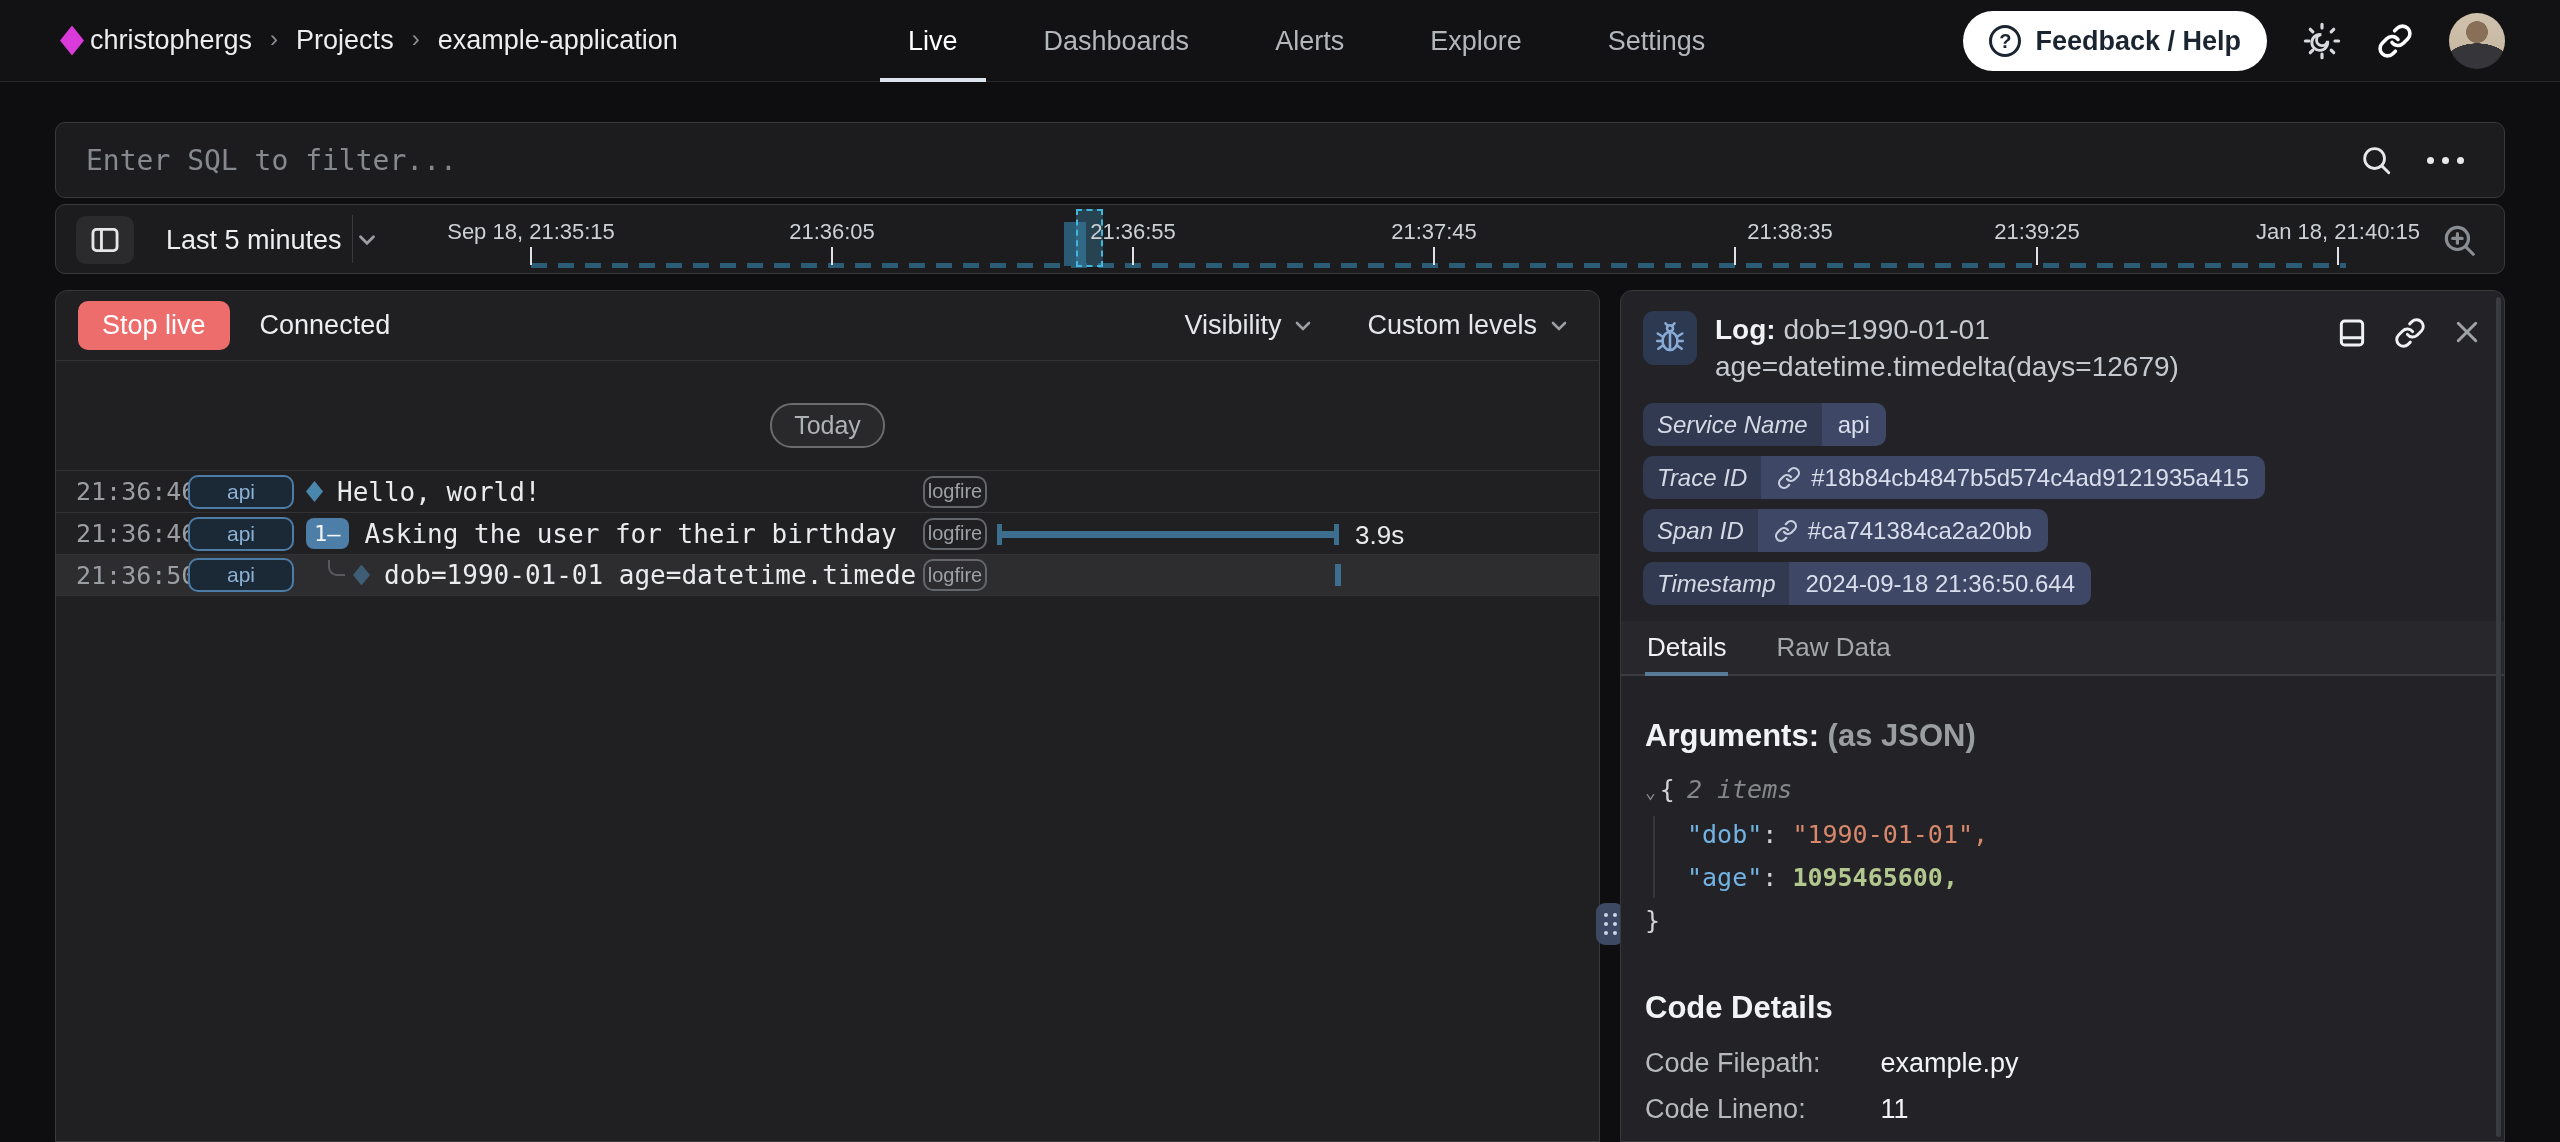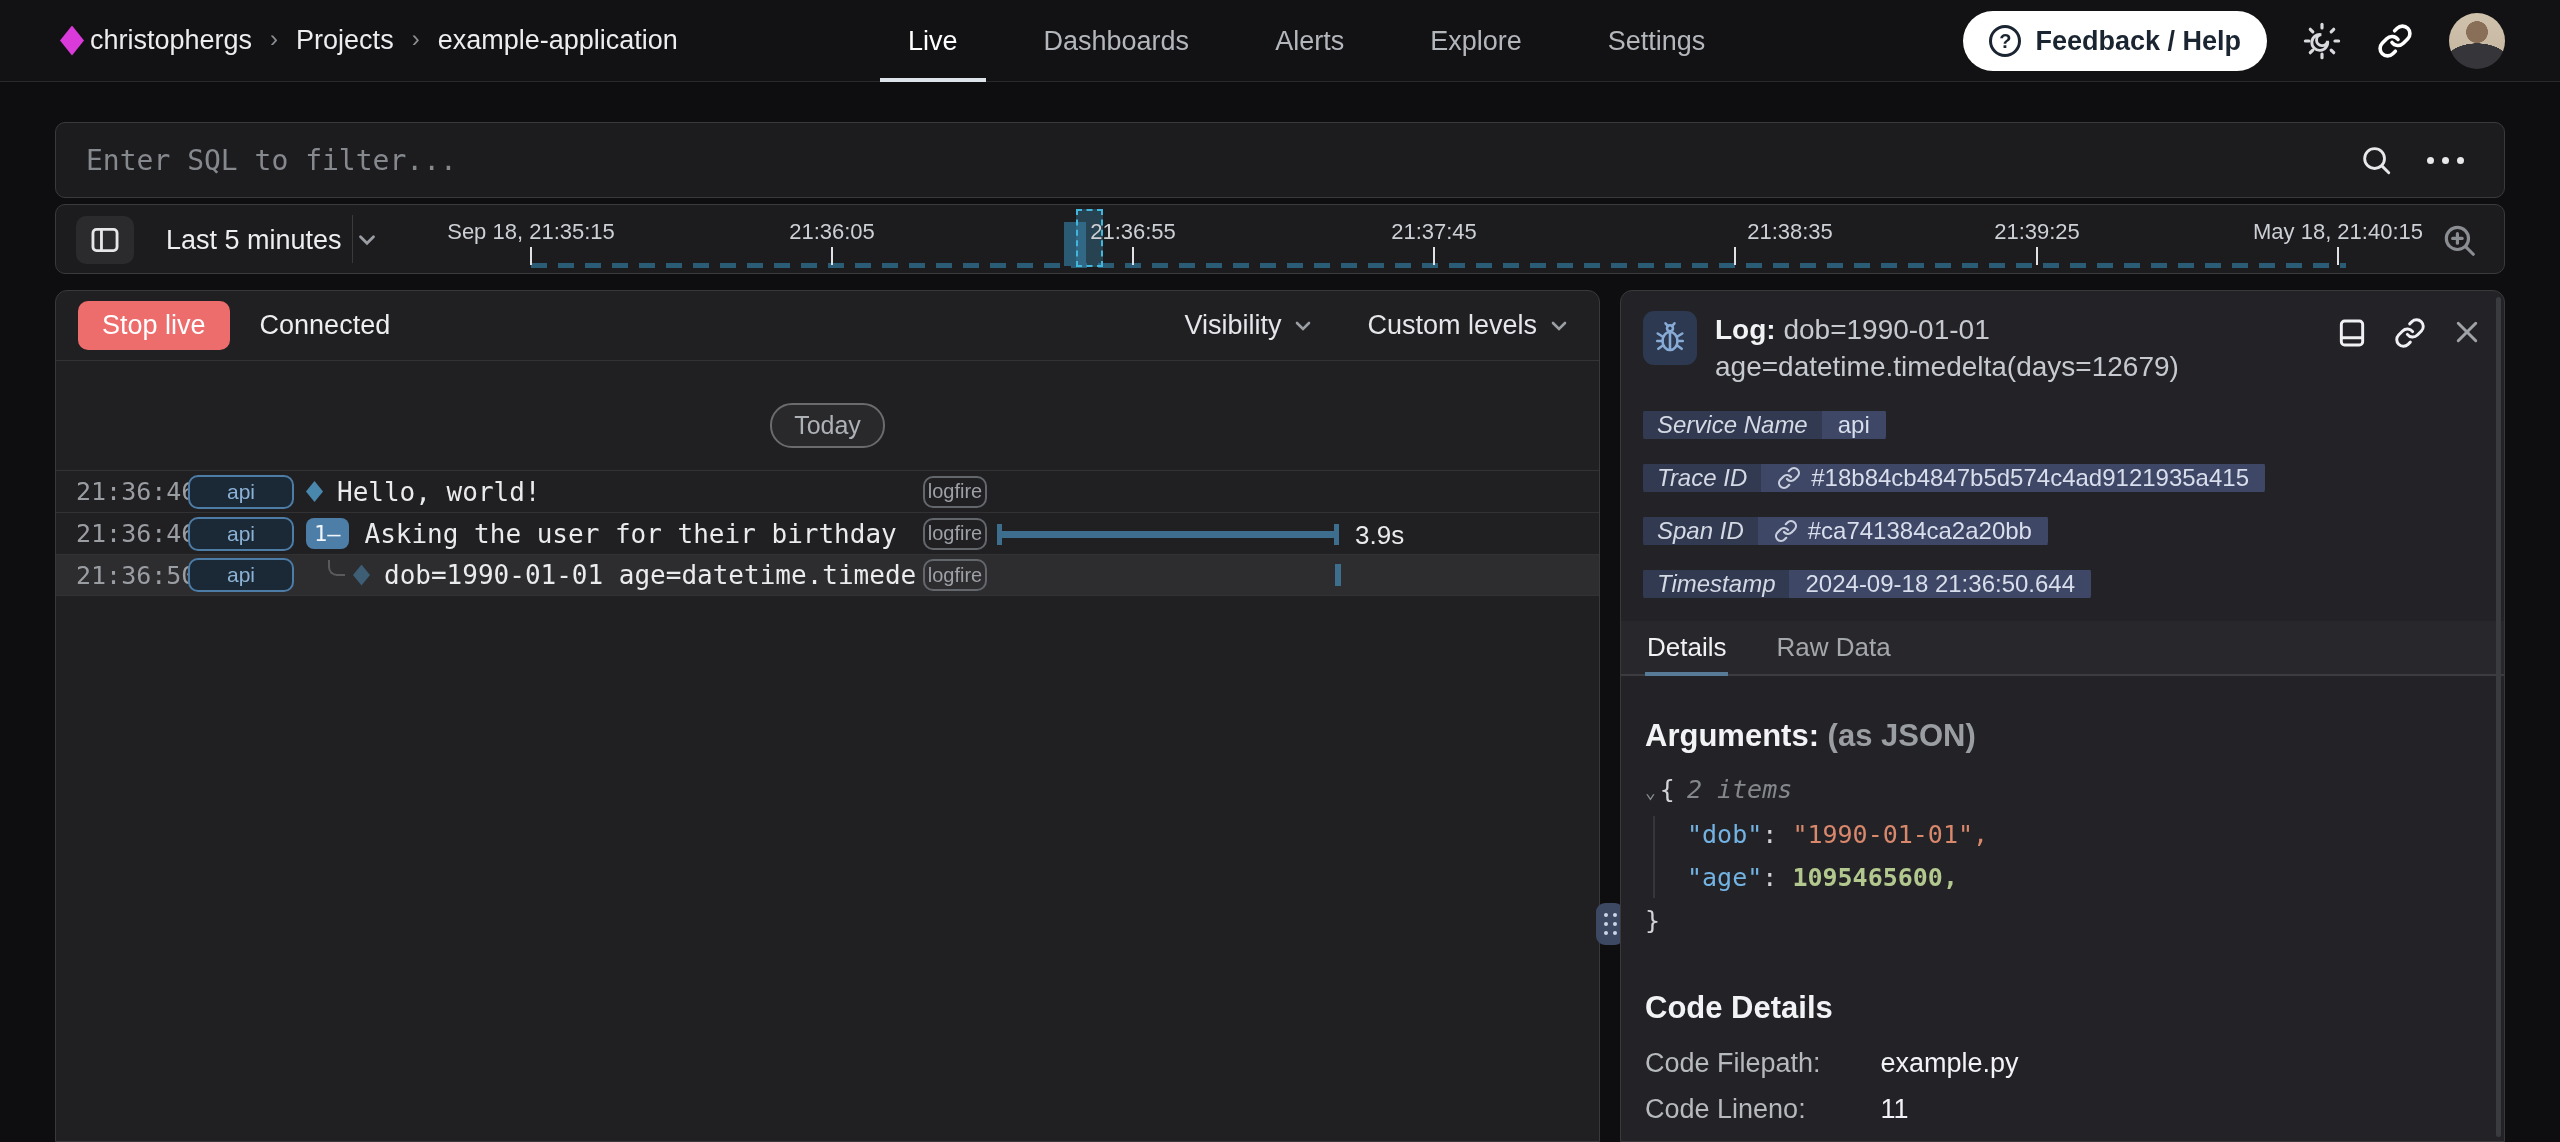--- a/index.html
+++ b/index.html
@@ -112,21 +112,21 @@
   #detailspanel{position:absolute;left:1620px;top:290px;width:885px;height:852px;background:#232327;
                 border:1px solid #39393c;border-radius:12px 12px 0 0;overflow:hidden;}
   .dp-scrollbar{position:absolute;right:3px;top:6px;width:5px;height:840px;background:#3a3b3f;border-radius:3px;}
   .dp-header{display:flex;padding:20px 22px 12px 22px;}
   .bug-badge{width:54px;height:54px;border-radius:11px;background:#2c3950;display:flex;align-items:center;
              justify-content:center;flex:0 0 auto;}
   .dp-title{margin-left:18px;width:600px;font-size:28px;line-height:37px;color:#c6cad0;}
   .dp-title b{color:#f2f3f5;font-weight:700;}
   .dp-actions{margin-left:auto;display:flex;gap:26px;align-items:flex-start;padding-top:6px;}
   .badges{padding:6px 22px 0 22px;display:flex;flex-direction:column;align-items:flex-start;gap:10px;}
-  .meta-badge{display:inline-flex;border-radius:10px;overflow:hidden;font-size:24px;height:43px;align-items:center;}
+  .meta-badge{display:inline-flex;border-radius:10px;overflow:hidden;font-size:24px;height:43px;}
   .mb-label{background:#323a52;color:#d4d9e4;font-style:italic;display:flex;align-items:center;padding:0 14px;}
   .mb-value{background:#3e4765;color:#d8deec;display:flex;align-items:center;gap:10px;padding:0 16px;}
   .dp-tabs{margin-top:16px;background:#28282c;border-bottom:2px solid #3c3c40;padding-left:24px;display:flex;gap:46px;}
   .dp-tab{position:relative;padding:11px 2px;font-size:26px;color:#a4a7ab;cursor:pointer;}
   .dp-tab.active{color:#f2f2f4;}
   .dp-tab.active::after{content:"";position:absolute;left:0;right:0;bottom:-2px;height:4px;background:#587b97;}
   .dp-content{padding:0 24px;}
   .args-h{margin-top:42px;font-size:31px;font-weight:700;color:#f2f3f5;}
   .args-h .dim{color:#9a9da1;}
   .jsonview{margin-top:14px;font-family:"DejaVu Sans Mono",monospace;font-size:25px;line-height:43px;position:relative;}
@@ -240,21 +240,21 @@
     <div class="tl-baseline"></div>
     <div class="tl-bar"></div>
     <div class="tl-selection"></div>
 
     <span class="tick-label" style="left:475px">Sep 18, 21:35:15</span>
     <span class="tick-label" style="left:776px">21:36:05</span>
     <span class="tick-label" style="left:1077px">21:36:55</span>
     <span class="tick-label" style="left:1378px">21:37:45</span>
     <span class="tick-label" style="left:1734px">21:38:35</span>
     <span class="tick-label" style="left:1981px">21:39:25</span>
-    <span class="tick-label" style="left:2282px">May 18, 21:40:15</span>
+    <span class="tick-label" style="left:2282px">Jan 18, 21:40:15</span>
     <span class="tick-mark" style="left:474px"></span>
     <span class="tick-mark" style="left:775px"></span>
     <span class="tick-mark" style="left:1076px"></span>
     <span class="tick-mark" style="left:1377px"></span>
     <span class="tick-mark" style="left:1678px"></span>
     <span class="tick-mark" style="left:1980px"></span>
     <span class="tick-mark" style="left:2281px"></span>
 
     <button class="icon-btn tl-zoom">
       <svg width="38" height="38" viewBox="0 0 24 24" fill="none" stroke="#8a8d92" stroke-width="2" stroke-linecap="round">

